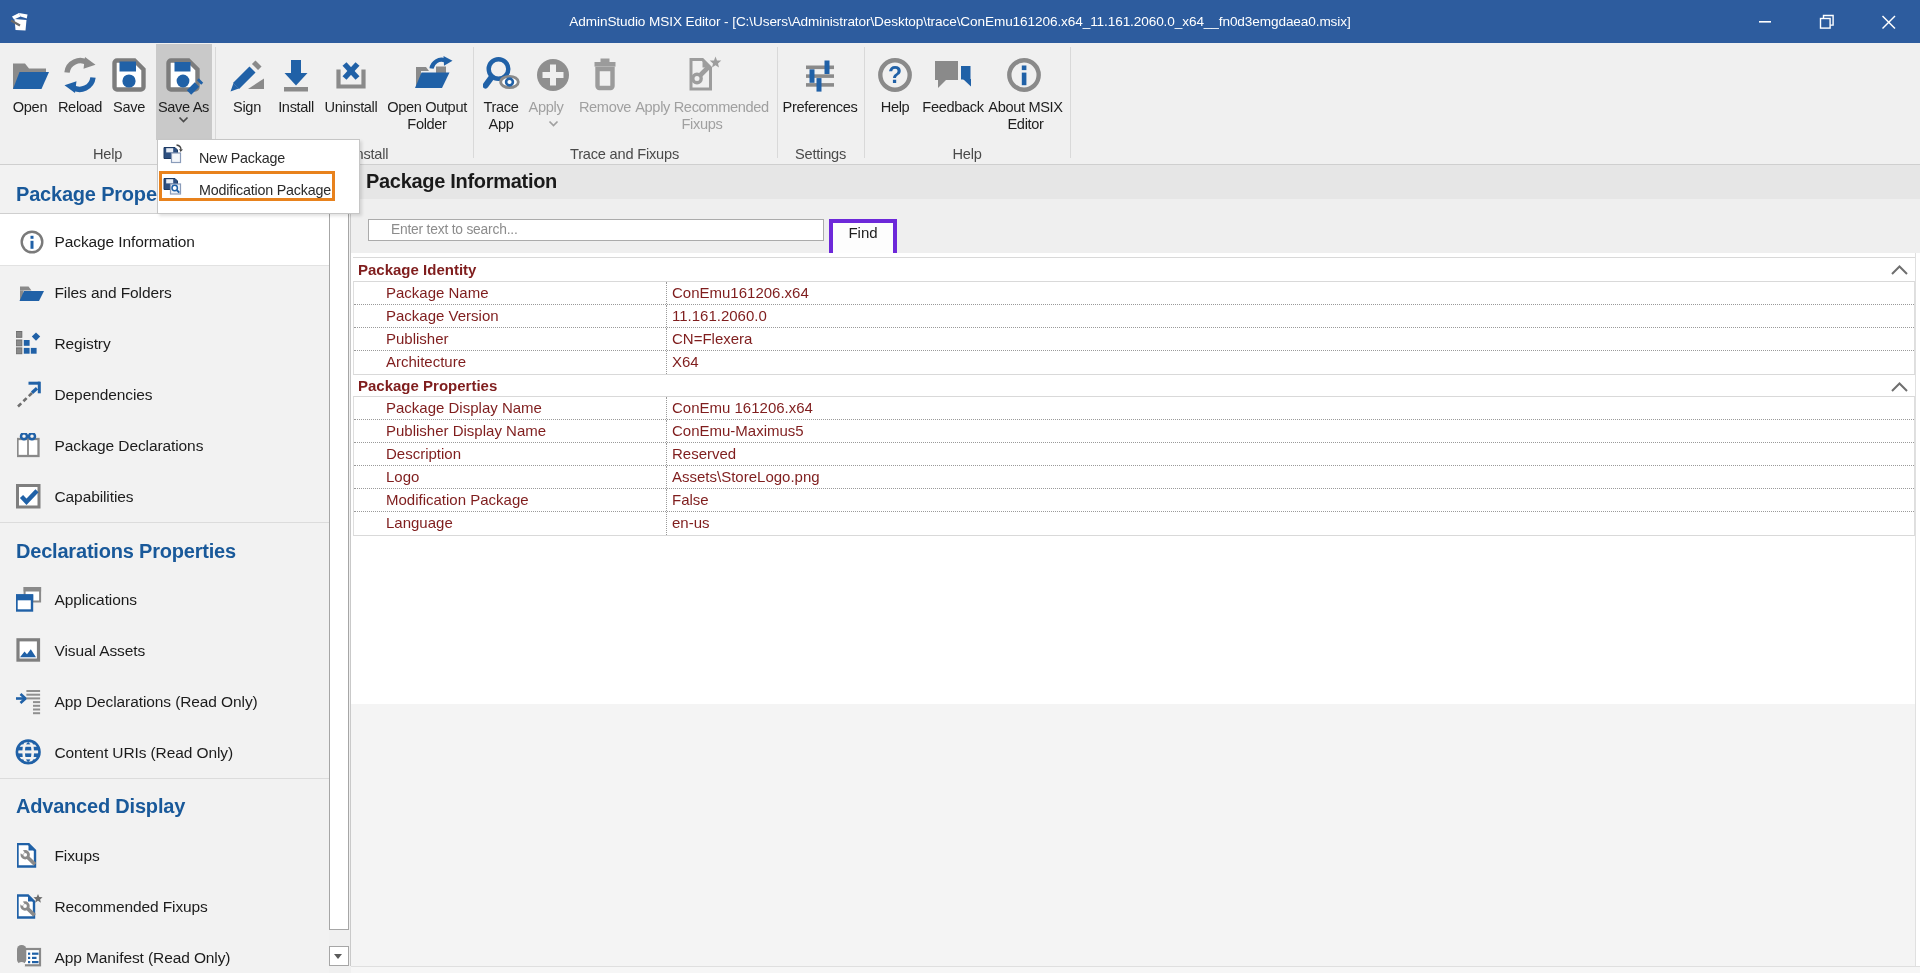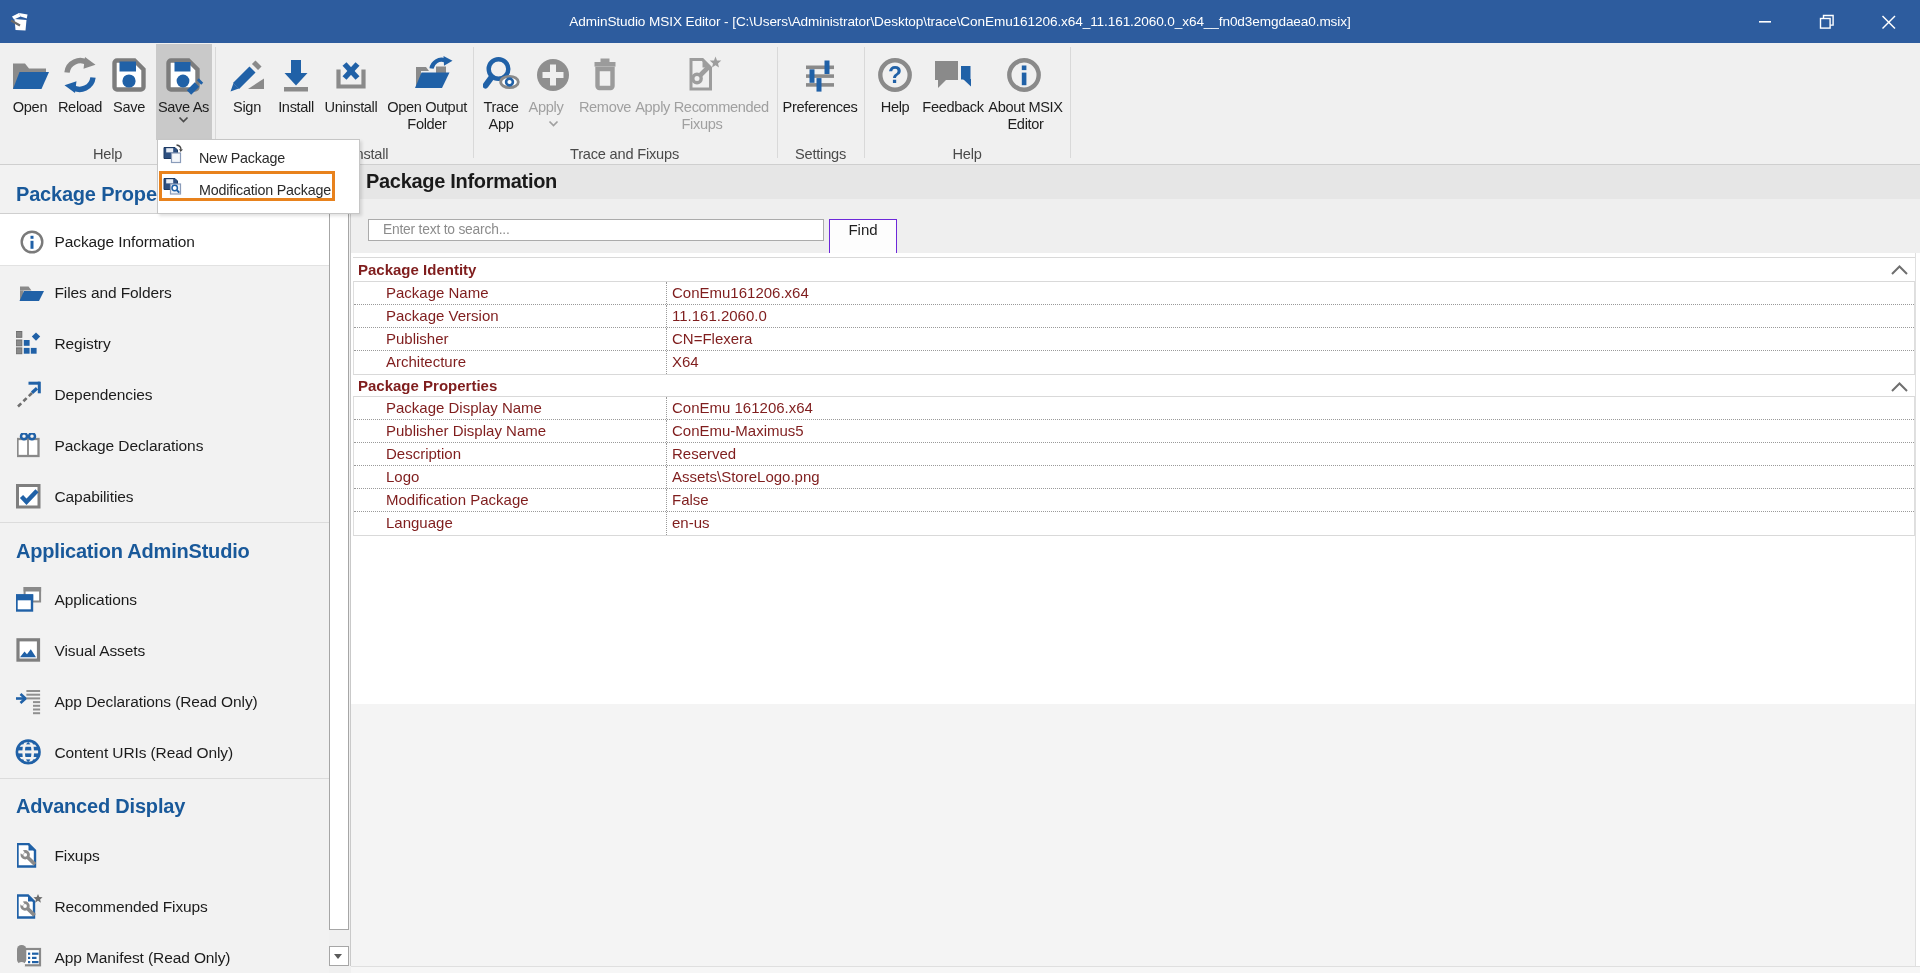--- a/index.html
+++ b/index.html
@@ -200,22 +200,22 @@
   <circle cx="19" cy="19" r="14.7" fill="#f0f0f0" stroke="#8a8a8a" stroke-width="4.4"></circle>
   <rect x="16.8" y="9.5" width="4.6" height="4.6" fill="#2061a7"></rect>
   <rect x="16.8" y="16.6" width="4.6" height="12.6" fill="#2061a7"></rect>
 </svg>
 <div class="a" style="left:0;top:164px;width:1920px;height:1px;background:#cfcfcf"></div>
 
 <div class="a" style="left:351px;top:165px;width:1569px;height:34px;background:#e6e6e6">
   <div class="a" style="left:15px;top:5px;font-size:20px;letter-spacing:-0.3px;font-weight:bold;color:#1a1a1a">Package Information</div>
 </div>
 <div class="a" style="left:351px;top:199px;width:1569px;height:54px;background:#efefef">
-  <div class="a" style="left:17px;top:20px;width:456px;height:22px;background:#fff;border:1px solid #ababab;font-size:13.8px;letter-spacing:-0.2px;color:#8c8c8c;line-height:20px;padding-left:14px">Enter text to search...</div>
-  <div class="a" style="left:478px;top:20px;width:68px;height:38px;background:#fdfdfd;border:1px solid #6d28d9;font-size:15px;color:#1e1e1e;line-height:20px;text-align:center">Find</div>
+  <div class="a" style="left:17px;top:20px;width:456px;height:22px;background:#fff;border:1px solid #ababab;font-size:13.8px;letter-spacing:-0.2px;color:#8c8c8c;line-height:20px;padding-left:22px">Enter text to search...</div>
+  <div class="a" style="left:478px;top:20px;width:68px;height:38px;background:#fdfdfd;border:4px solid #6d28d9;font-size:15px;color:#1e1e1e;line-height:20px;text-align:center">Find</div>
 </div>
 <div class="a" style="left:351px;top:253px;width:1569px;height:451px;background:#fff"></div>
 <div class="a" style="left:351px;top:704px;width:1569px;height:262px;background:#f4f4f4"></div>
 <div class="a" style="left:351px;top:966px;width:1569px;height:1px;background:#dfdfdf"></div>
 <div class="a" style="left:351px;top:967px;width:1569px;height:6px;background:#f6f6f6"></div>
 <div class="a" style="left:1915px;top:253px;width:1px;height:713px;background:#e0e0e0"></div>
 <div class="a" style="left:1916px;top:253px;width:4px;height:713px;background:#fff"></div>
 
 <div id="grid">
   <div class="gh">Package Identity<svg class="chev" width="17" height="10" viewBox="0 0 17 10">
@@ -268,21 +268,21 @@
         <div class="gv">en-us</div>
       </div>
   </div>
 </div>
 
 <div class="a" id="sidebar" style="left:0;top:165px;width:329px;height:808px;background:#f2f2f2"></div>
 <div class="a" style="left:0;top:213px;width:329px;height:53px;background:#fff;border-top:1px solid #cfcfcf;border-bottom:1px solid #e2e2e2"></div>
 <div class="sdiv" style="top:522px"></div>
 <div class="sdiv" style="top:778px"></div>
 <div class="shead" style="top:183px">Package Properties</div>
-<div class="shead" style="top:540px">Application AdminStudio</div>
+<div class="shead" style="top:540px">Declarations Properties</div>
 <div class="shead" style="top:795px">Advanced Display</div>
 <div class="stx" style="top:233px">Package Information</div>
 <div class="stx" style="top:284px">Files and Folders</div>
 <div class="stx" style="top:335px">Registry</div>
 <div class="stx" style="top:386px">Dependencies</div>
 <div class="stx" style="top:437px">Package Declarations</div>
 <div class="stx" style="top:488px">Capabilities</div>
 <div class="stx" style="top:591px">Applications</div>
 <div class="stx" style="top:642px">Visual Assets</div>
 <div class="stx" style="top:693px">App Declarations (Read Only)</div>

